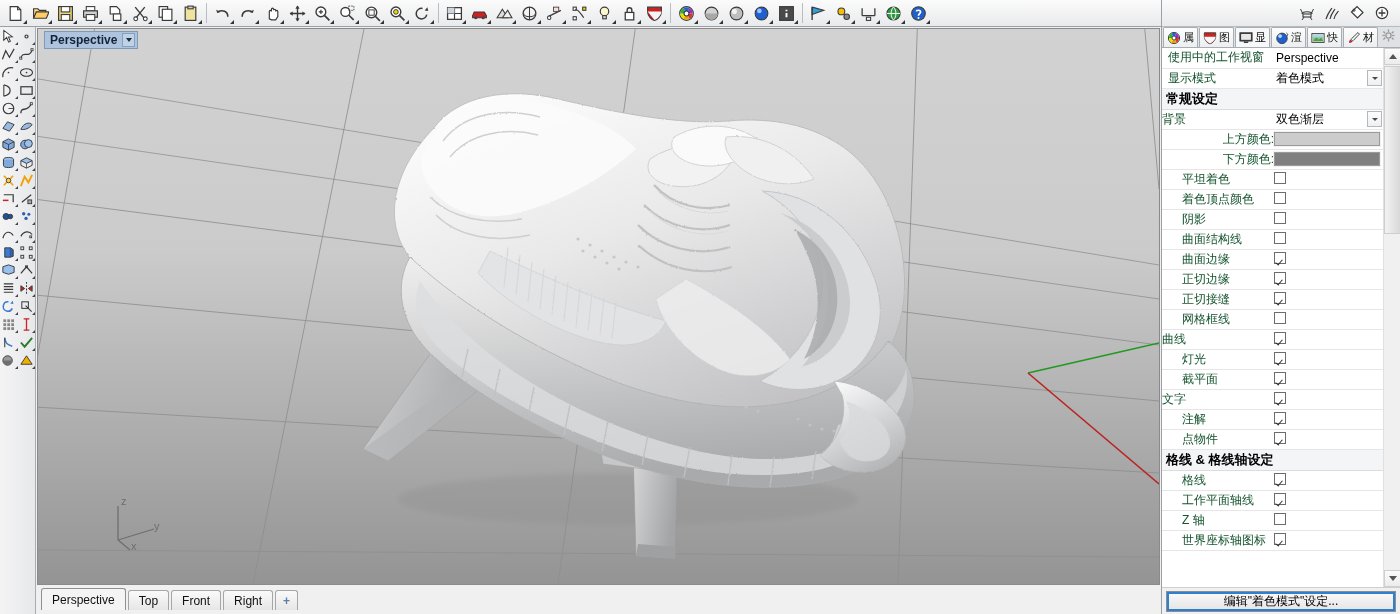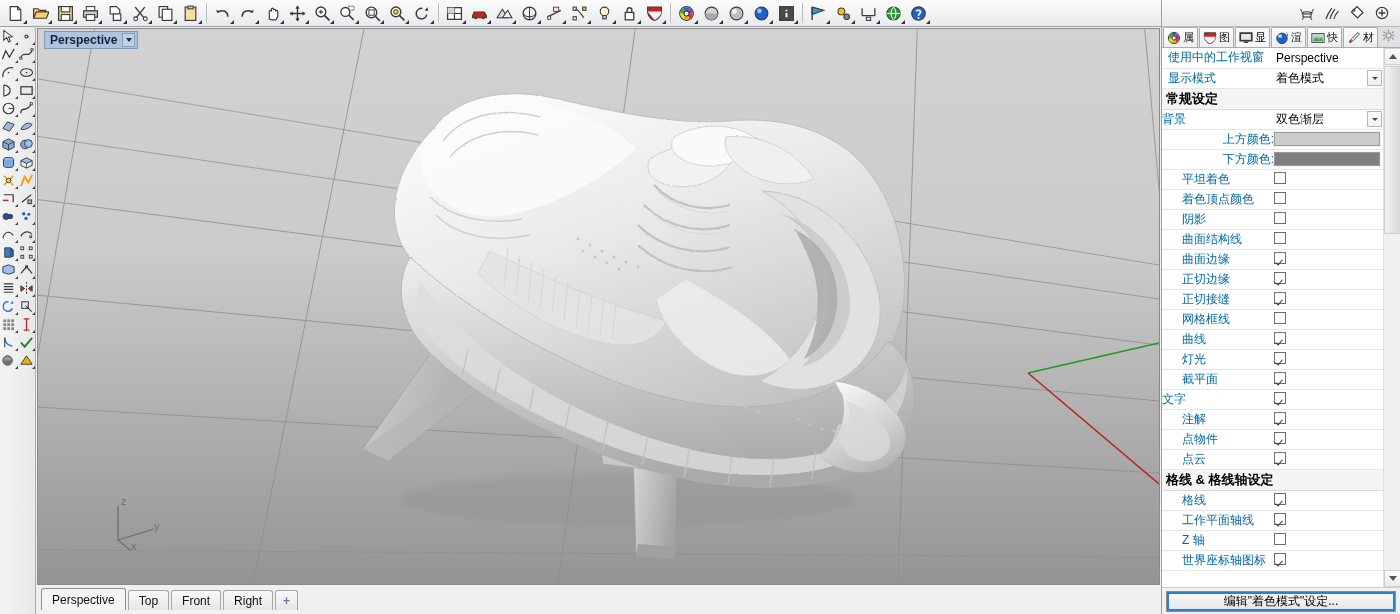--- a/index.html
+++ b/index.html
@@ -100,21 +100,21 @@
   }
   .ptab.active { background:#f7f8f9; }
   .ptab .plabel { font-size:11px; color:#111; }
   #rp-gear { margin-left:auto; padding:0 5px 2px 0; }
 
   #rp-body { flex:1; position:relative; overflow:hidden; background:#fff; }
   #rp-scroll { position:absolute; left:0; top:0; right:17px; bottom:0; overflow:hidden; }
   table.props { width:100%; border-collapse:collapse; table-layout:fixed; }
   table.props td { height:20px; font-size:12px; padding:0; vertical-align:middle;
      border-bottom:1px solid #e6e6e6; }
-  td.lbl { width:112px; padding-left:0; color:#0369a1; white-space:nowrap; overflow:hidden; }
+  td.lbl { width:112px; padding-left:0; color:#14532d; white-space:nowrap; overflow:hidden; }
   td.val { padding-left:4px; }
   tr.section td { font-size:13px; font-weight:bold; background:#f4f5f7; padding-left:4px;
      border-bottom:1px solid #dcdcdc; height:21px;}
   .lbl-right { text-align:right; padding-right:6px; }
   .cb { width:12px; height:12px; border:1px solid #6c6c6c; background:#fff;
      display:inline-block; position:relative; }
   .cb.on::after { content:""; position:absolute; left:2px; top:5px; width:3px;height:6px;
      border:solid #333; border-width:0 1.5px 1.5px 0; transform:rotate(40deg); }
   .combo { display:flex; align-items:center; height:17px;gap:29px; }
   .combo .ctext { flex:1; font-size:12px; padding-left:2px; }
@@ -1192,45 +1192,41 @@
               </tr>
               <tr class="row">
                 <td class="lbl" style="padding-left: 20px;">正切接缝</td>
                 <td class="val"><span class="cb on"></span></td>
               </tr>
               <tr class="row">
                 <td class="lbl" style="padding-left: 20px;">网格框线</td>
                 <td class="val"><span class="cb"></span></td>
               </tr>
               <tr class="row">
-                <td class="lbl" style="padding-left: 20px;">曲线</td>
+                <td class="lbl" style="">曲线</td>
                 <td class="val"><span class="cb on"></span></td>
               </tr>
               <tr class="row">
                 <td class="lbl" style="padding-left: 20px;">灯光</td>
                 <td class="val"><span class="cb on"></span></td>
               </tr>
               <tr class="row">
                 <td class="lbl" style="padding-left: 20px;">截平面</td>
                 <td class="val"><span class="cb on"></span></td>
               </tr>
               <tr class="row">
                 <td class="lbl" style="">文字</td>
                 <td class="val"><span class="cb on"></span></td>
               </tr>
               <tr class="row">
                 <td class="lbl" style="padding-left: 20px;">注解</td>
                 <td class="val"><span class="cb on"></span></td>
               </tr>
               <tr class="row">
                 <td class="lbl" style="padding-left: 20px;">点物件</td>
-                <td class="val"><span class="cb on"></span></td>
-              </tr>
-              <tr class="row">
-                <td class="lbl" style="padding-left: 20px;">点云</td>
                 <td class="val"><span class="cb on"></span></td>
               </tr>
               <tr class="section">
                 <td colspan="2">格线 &amp; 格线轴设定</td>
               </tr>
               <tr class="row">
                 <td class="lbl" style="padding-left: 20px;">格线</td>
                 <td class="val"><span class="cb on"></span></td>
               </tr>
               <tr class="row">

